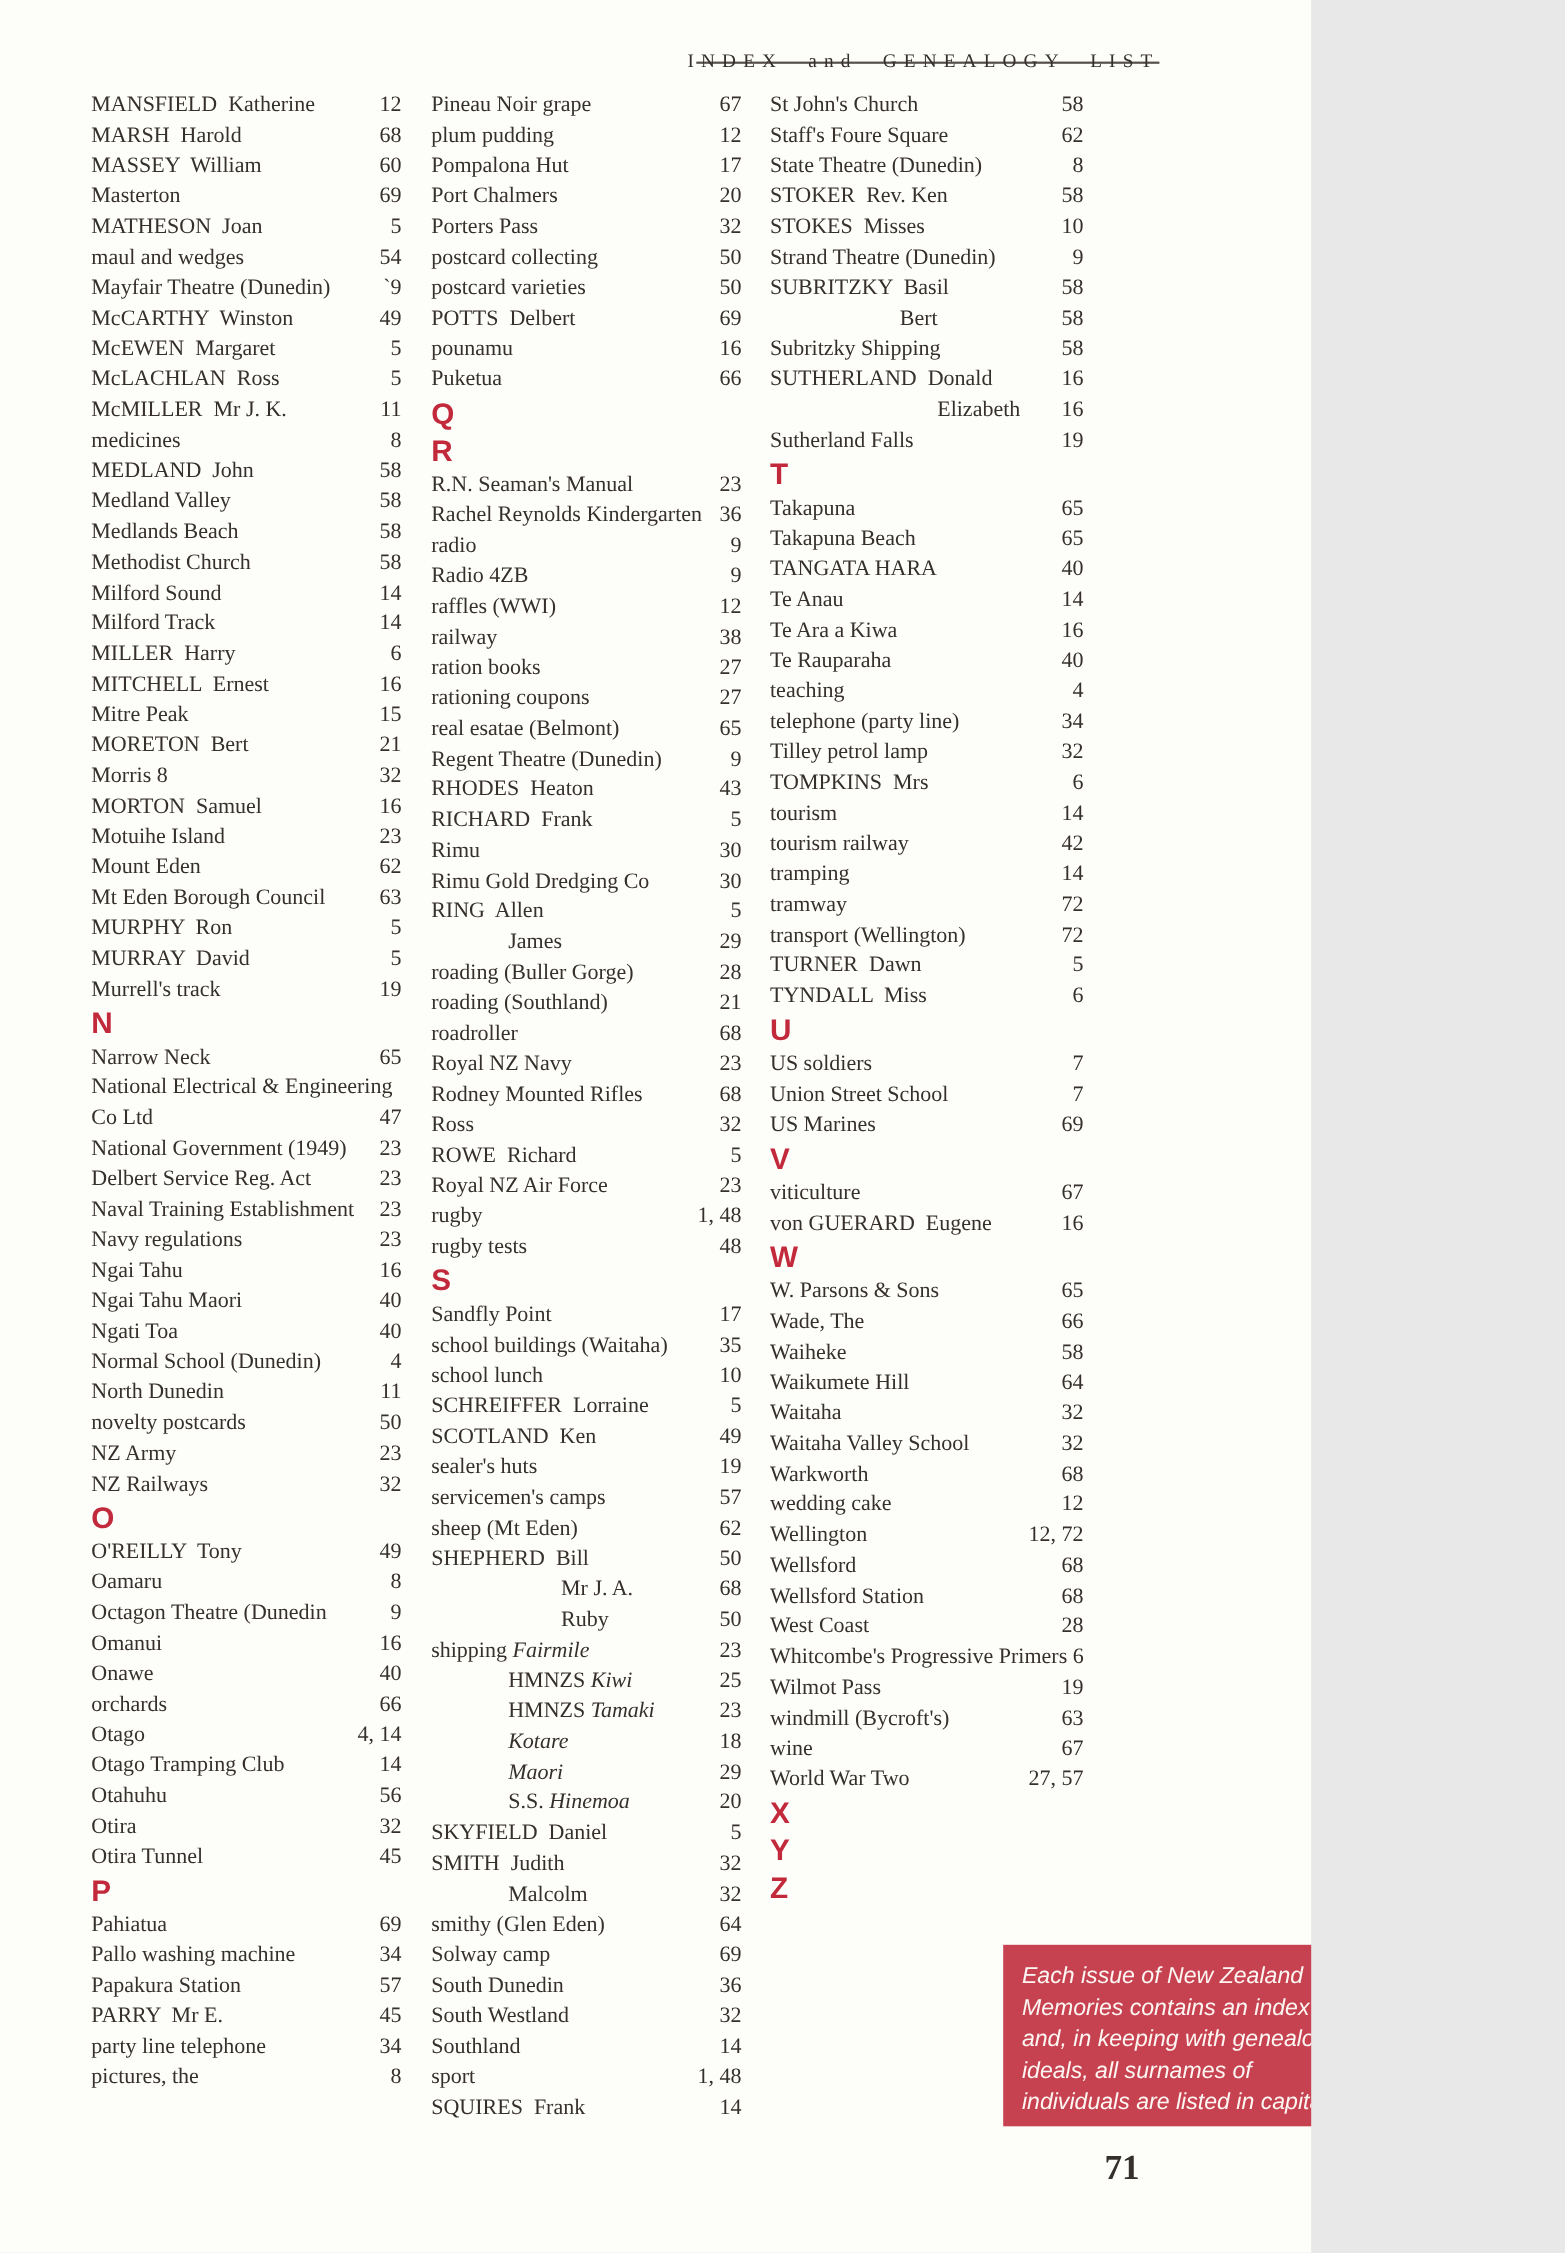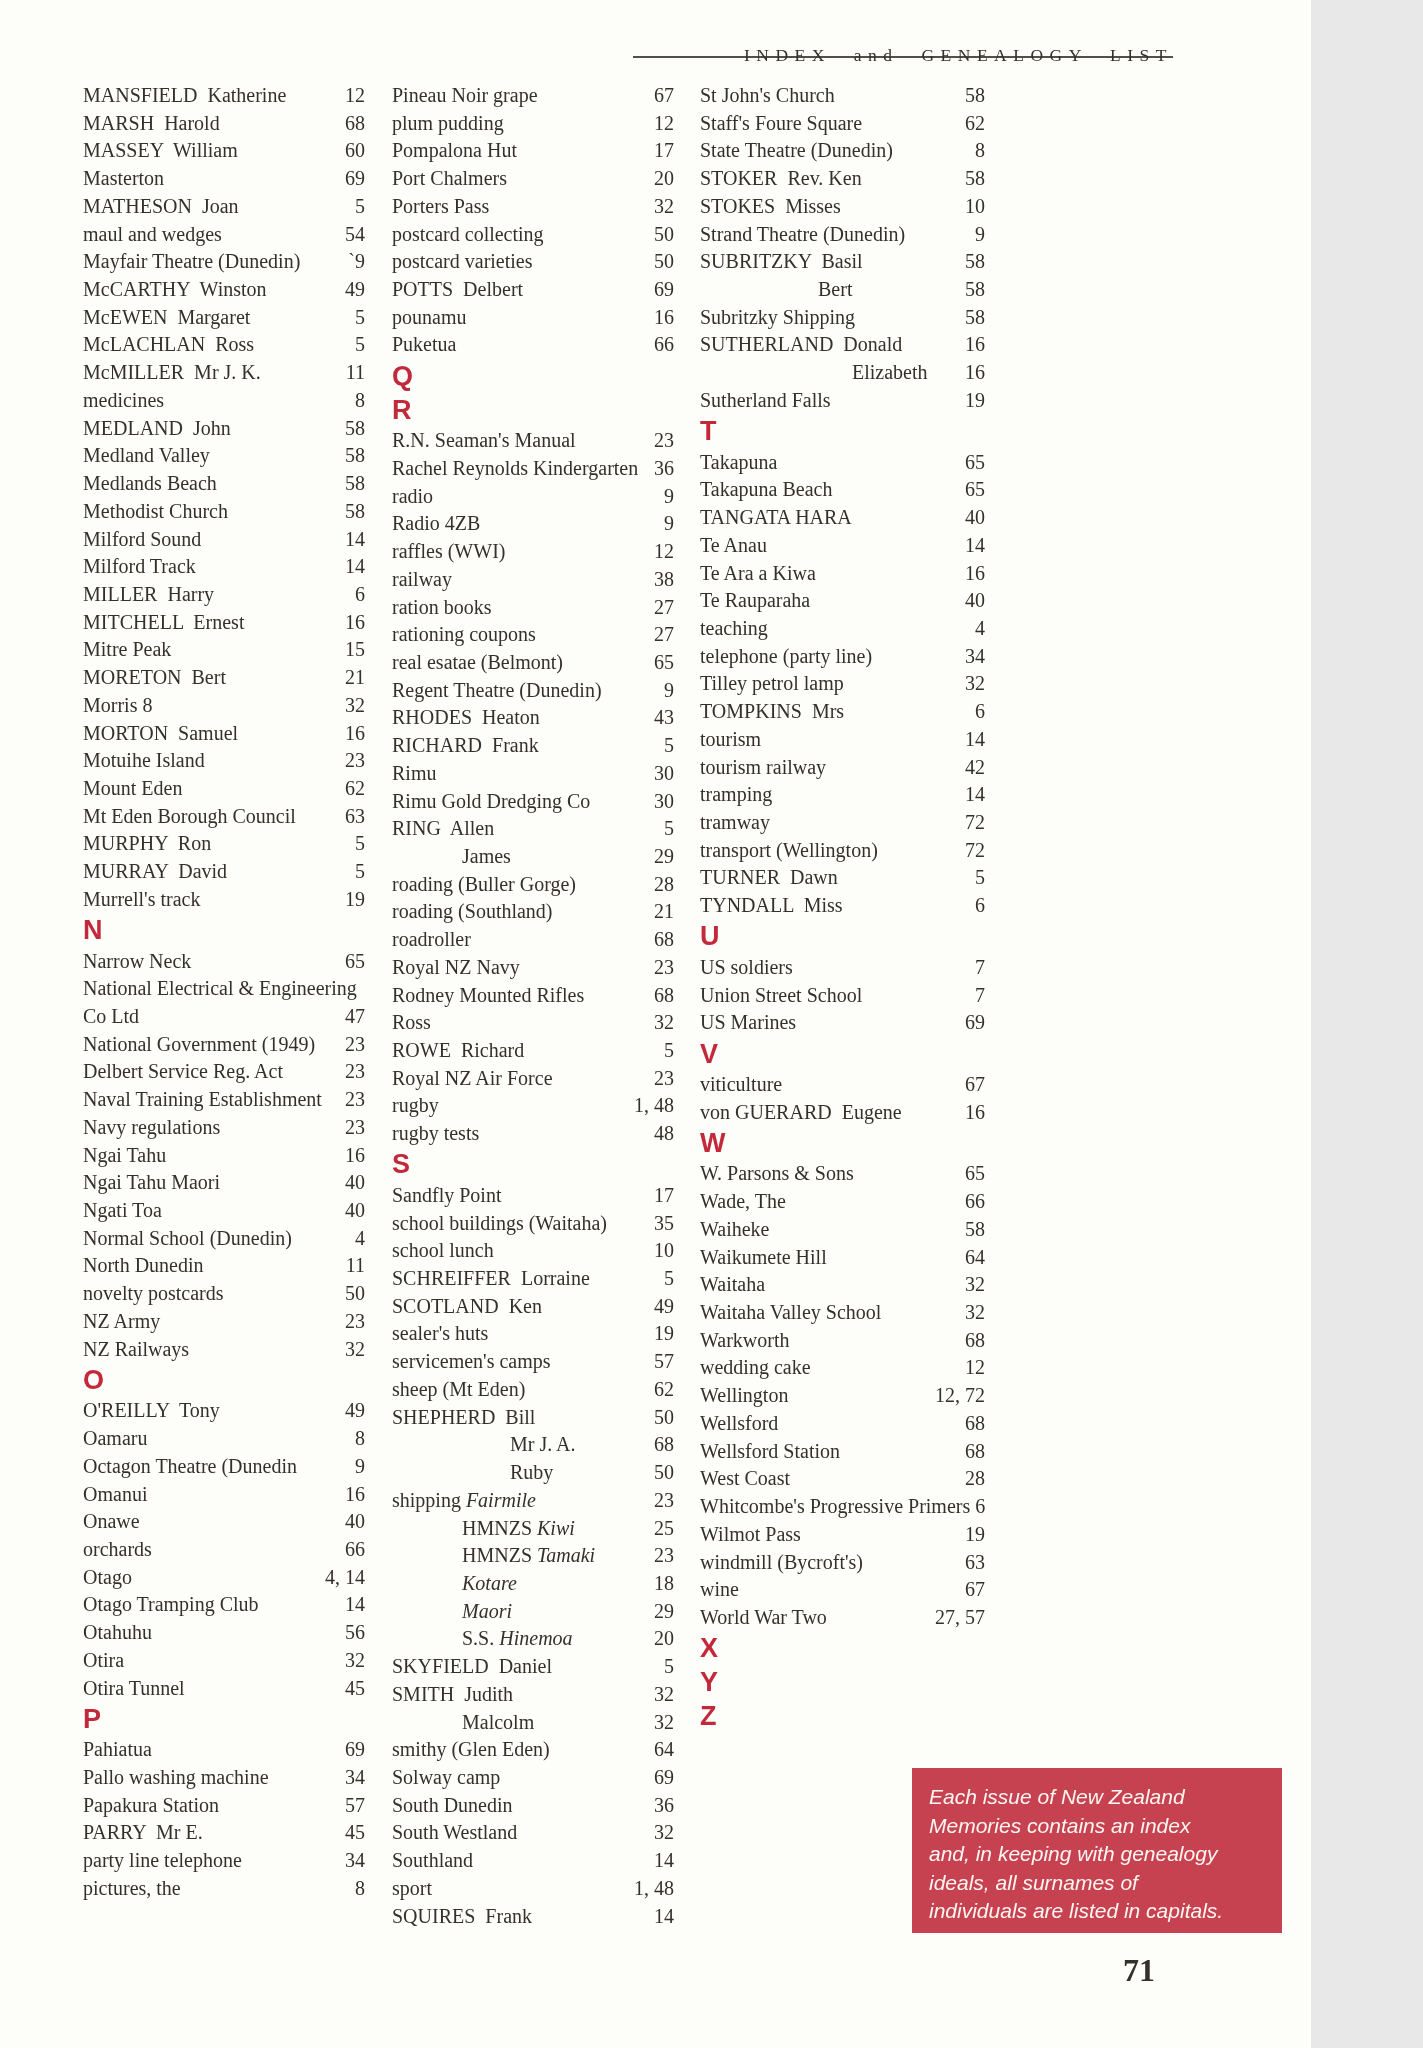--- a/index.html
+++ b/index.html
@@ -1,16 +1,16 @@
 <!DOCTYPE html>
 <html style="--paper: #fdfdfa; --ink: #36302c; --accent: #c22a3c; --box-bg: #c74250;"><head>
 <meta charset="utf-8">
 <style>
   html,body{margin:0;padding:0;background:#e8e8e8;}
-  .page{position:relative;width:1311px;height:2048px;background:var(--paper,#fdfdfa);
+  .page{position:relative;width:1192px;height:2048px;background:var(--paper,#fdfdfa);
     font-family:"Liberation Serif",serif;color:var(--ink,#36302c);overflow:hidden;}
   .header{position:absolute;top:24px;right:138px;font-size:17.5px;letter-spacing:6.5px;
     word-spacing:12px;color:var(--ink,#36302c);white-space:pre;}
   .header-rule{position:absolute;top:56px;left:633px;right:138px;height:1.5px;
     background:var(--ink,#36302c);opacity:.85;}
   .col{position:absolute;top:82px;}
   .col1{left:83px;width:282px;}
   .col2{left:392px;width:282px;}
   .col3{left:700px;width:285px;}
   .row{display:flex;justify-content:space-between;align-items:baseline;

